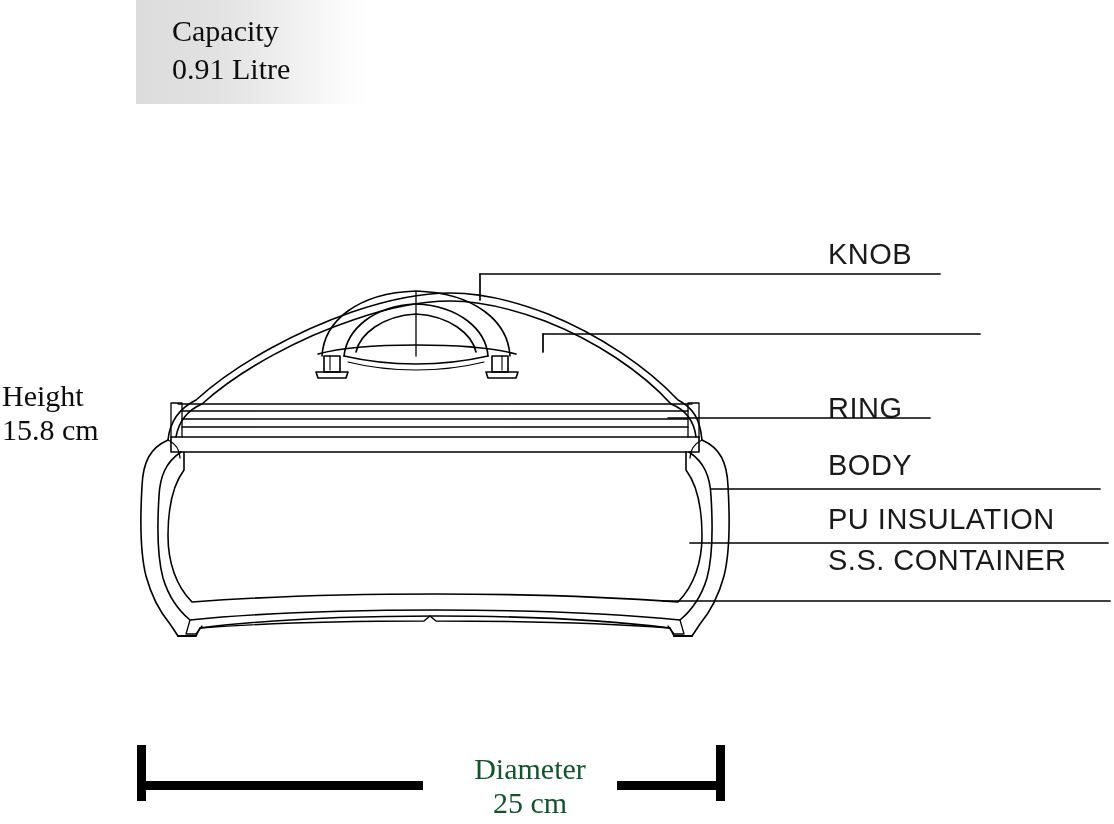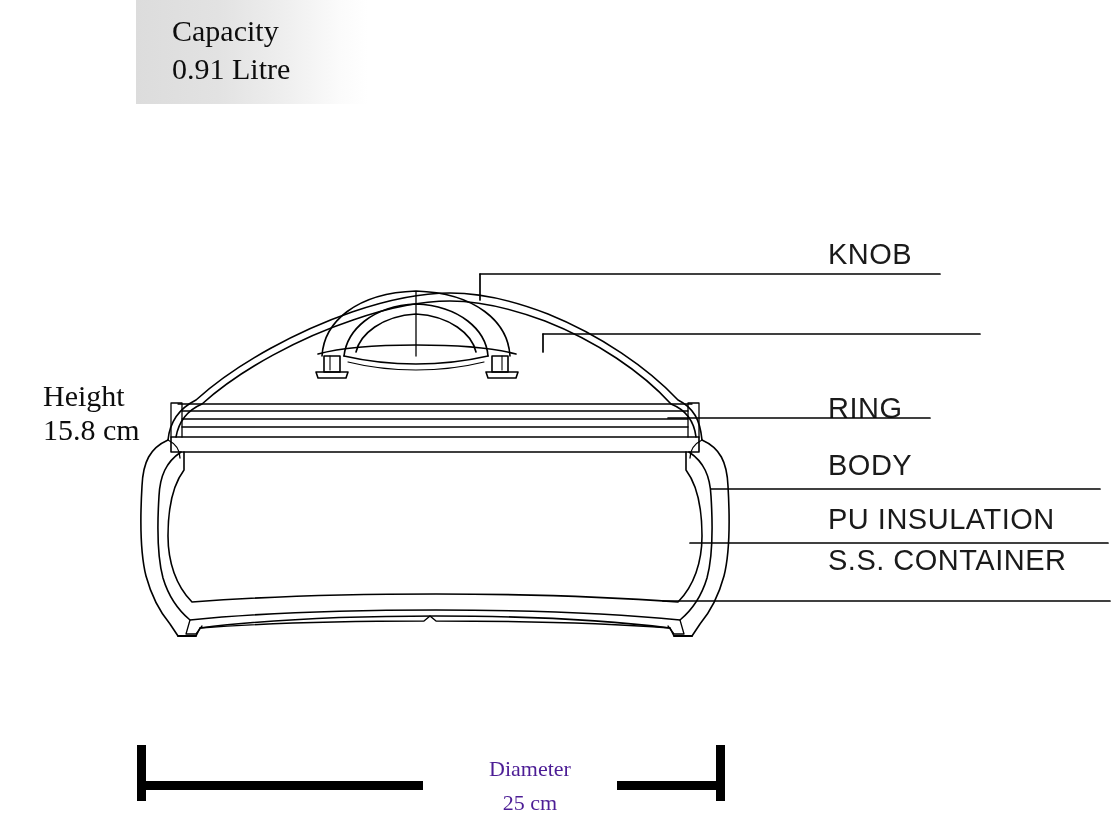--- a/index.html
+++ b/index.html
@@ -44,38 +44,37 @@
   #height-text {
     position: absolute;
     left: 2px;
     top: 379px;
     width: 160px;
     font-family: "Liberation Serif", serif;
     font-size: 30px;
     line-height: 34px;
     color: #0d0d0d;
     white-space: pre;
-    margin-left: 41px;
   }
 
   
   #dia-cap-left  { position:absolute; left:137px; top:745px; width:9px;  height:56px; background:#000; }
   #dia-cap-right { position:absolute; left:716px; top:745px; width:9px;  height:56px; background:#000; }
   #dia-line-left { position:absolute; left:141px; top:781px; width:282px; height:9px; background:#000; }
   #dia-line-right{ position:absolute; left:617px; top:781px; width:104px; height:9px; background:#000; }
   #diameter-text {
     position: absolute;
     left: 420px;
     top: 752px;
     width: 220px;
     text-align: center;
     font-family: "Liberation Serif", serif;
-    font-size: 22px;
+    font-size: 30px;
     line-height: 34px;
-    color: #4c1d95;
+    color: #14532d;
     white-space: pre;
   }
 
   
   .callout-text {
     position: absolute;
     font-family: "Liberation Sans", sans-serif;
     font-size: 29px;
     letter-spacing: 0.5px;
     color: #1a1a1a;

